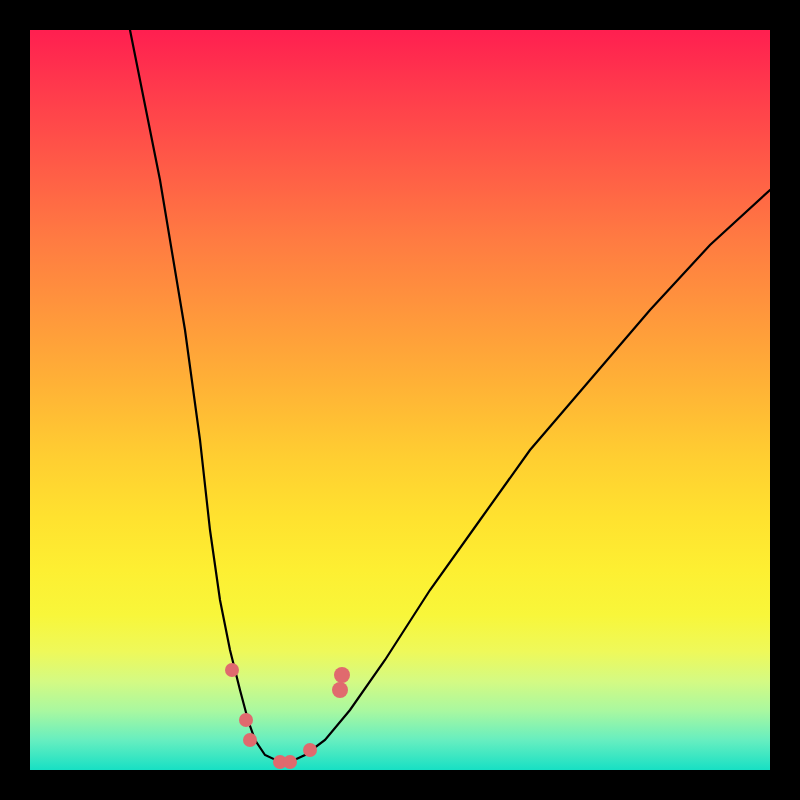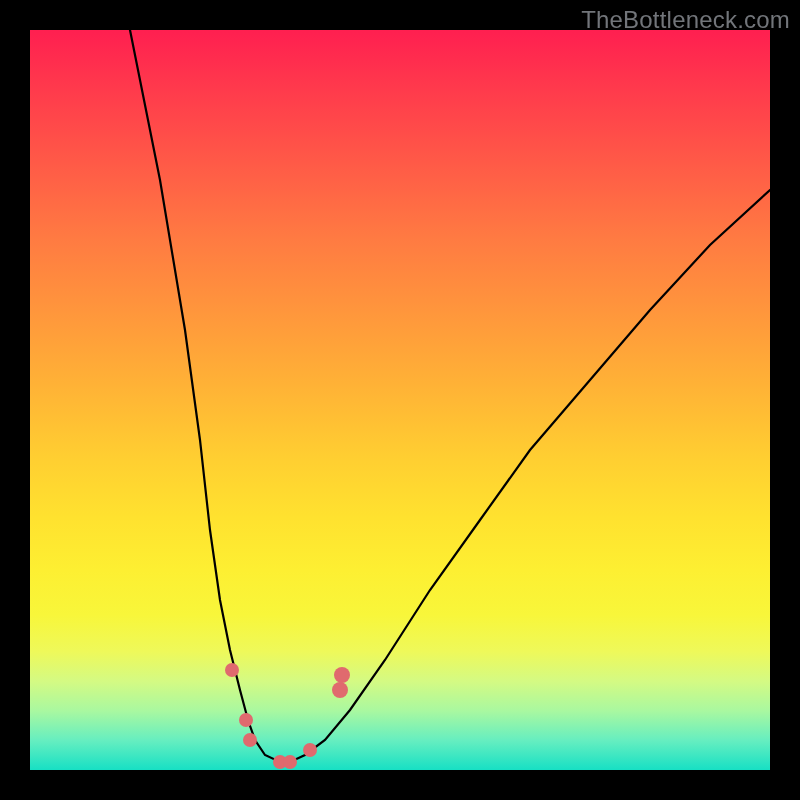--- a/index.html
+++ b/index.html
@@ -65,21 +65,20 @@
   }
   .dot {
     fill: #e06a6e;
   }
 </style>
 </head>
 <body>
 
 <div class="frame">
 
-  <div class="watermark">TheBottleneck.com</div>
 
   <div class="plot-area">
     <div class="gradient"></div>
 
     <svg class="curves" viewBox="0 0 740 740" preserveAspectRatio="none">
       <path id="curve-path" class="curve-line" d="M100 0 L130 150 L155 300 L170 410 L180 500 L190 570 L200 620 L210 660 L218 690 L225 710 L235 725 L250 732 L260 732 L275 725 L295 710 L320 680 L355 630 L400 560 L450 490 L500 420 L560 350 L620 280 L680 215 L740 160"></path>
       <g id="dots-group">
           <circle cx="202" cy="640" r="7" class="dot"></circle>
           <circle cx="216" cy="690" r="7" class="dot"></circle>
           <circle cx="220" cy="710" r="7" class="dot"></circle>

